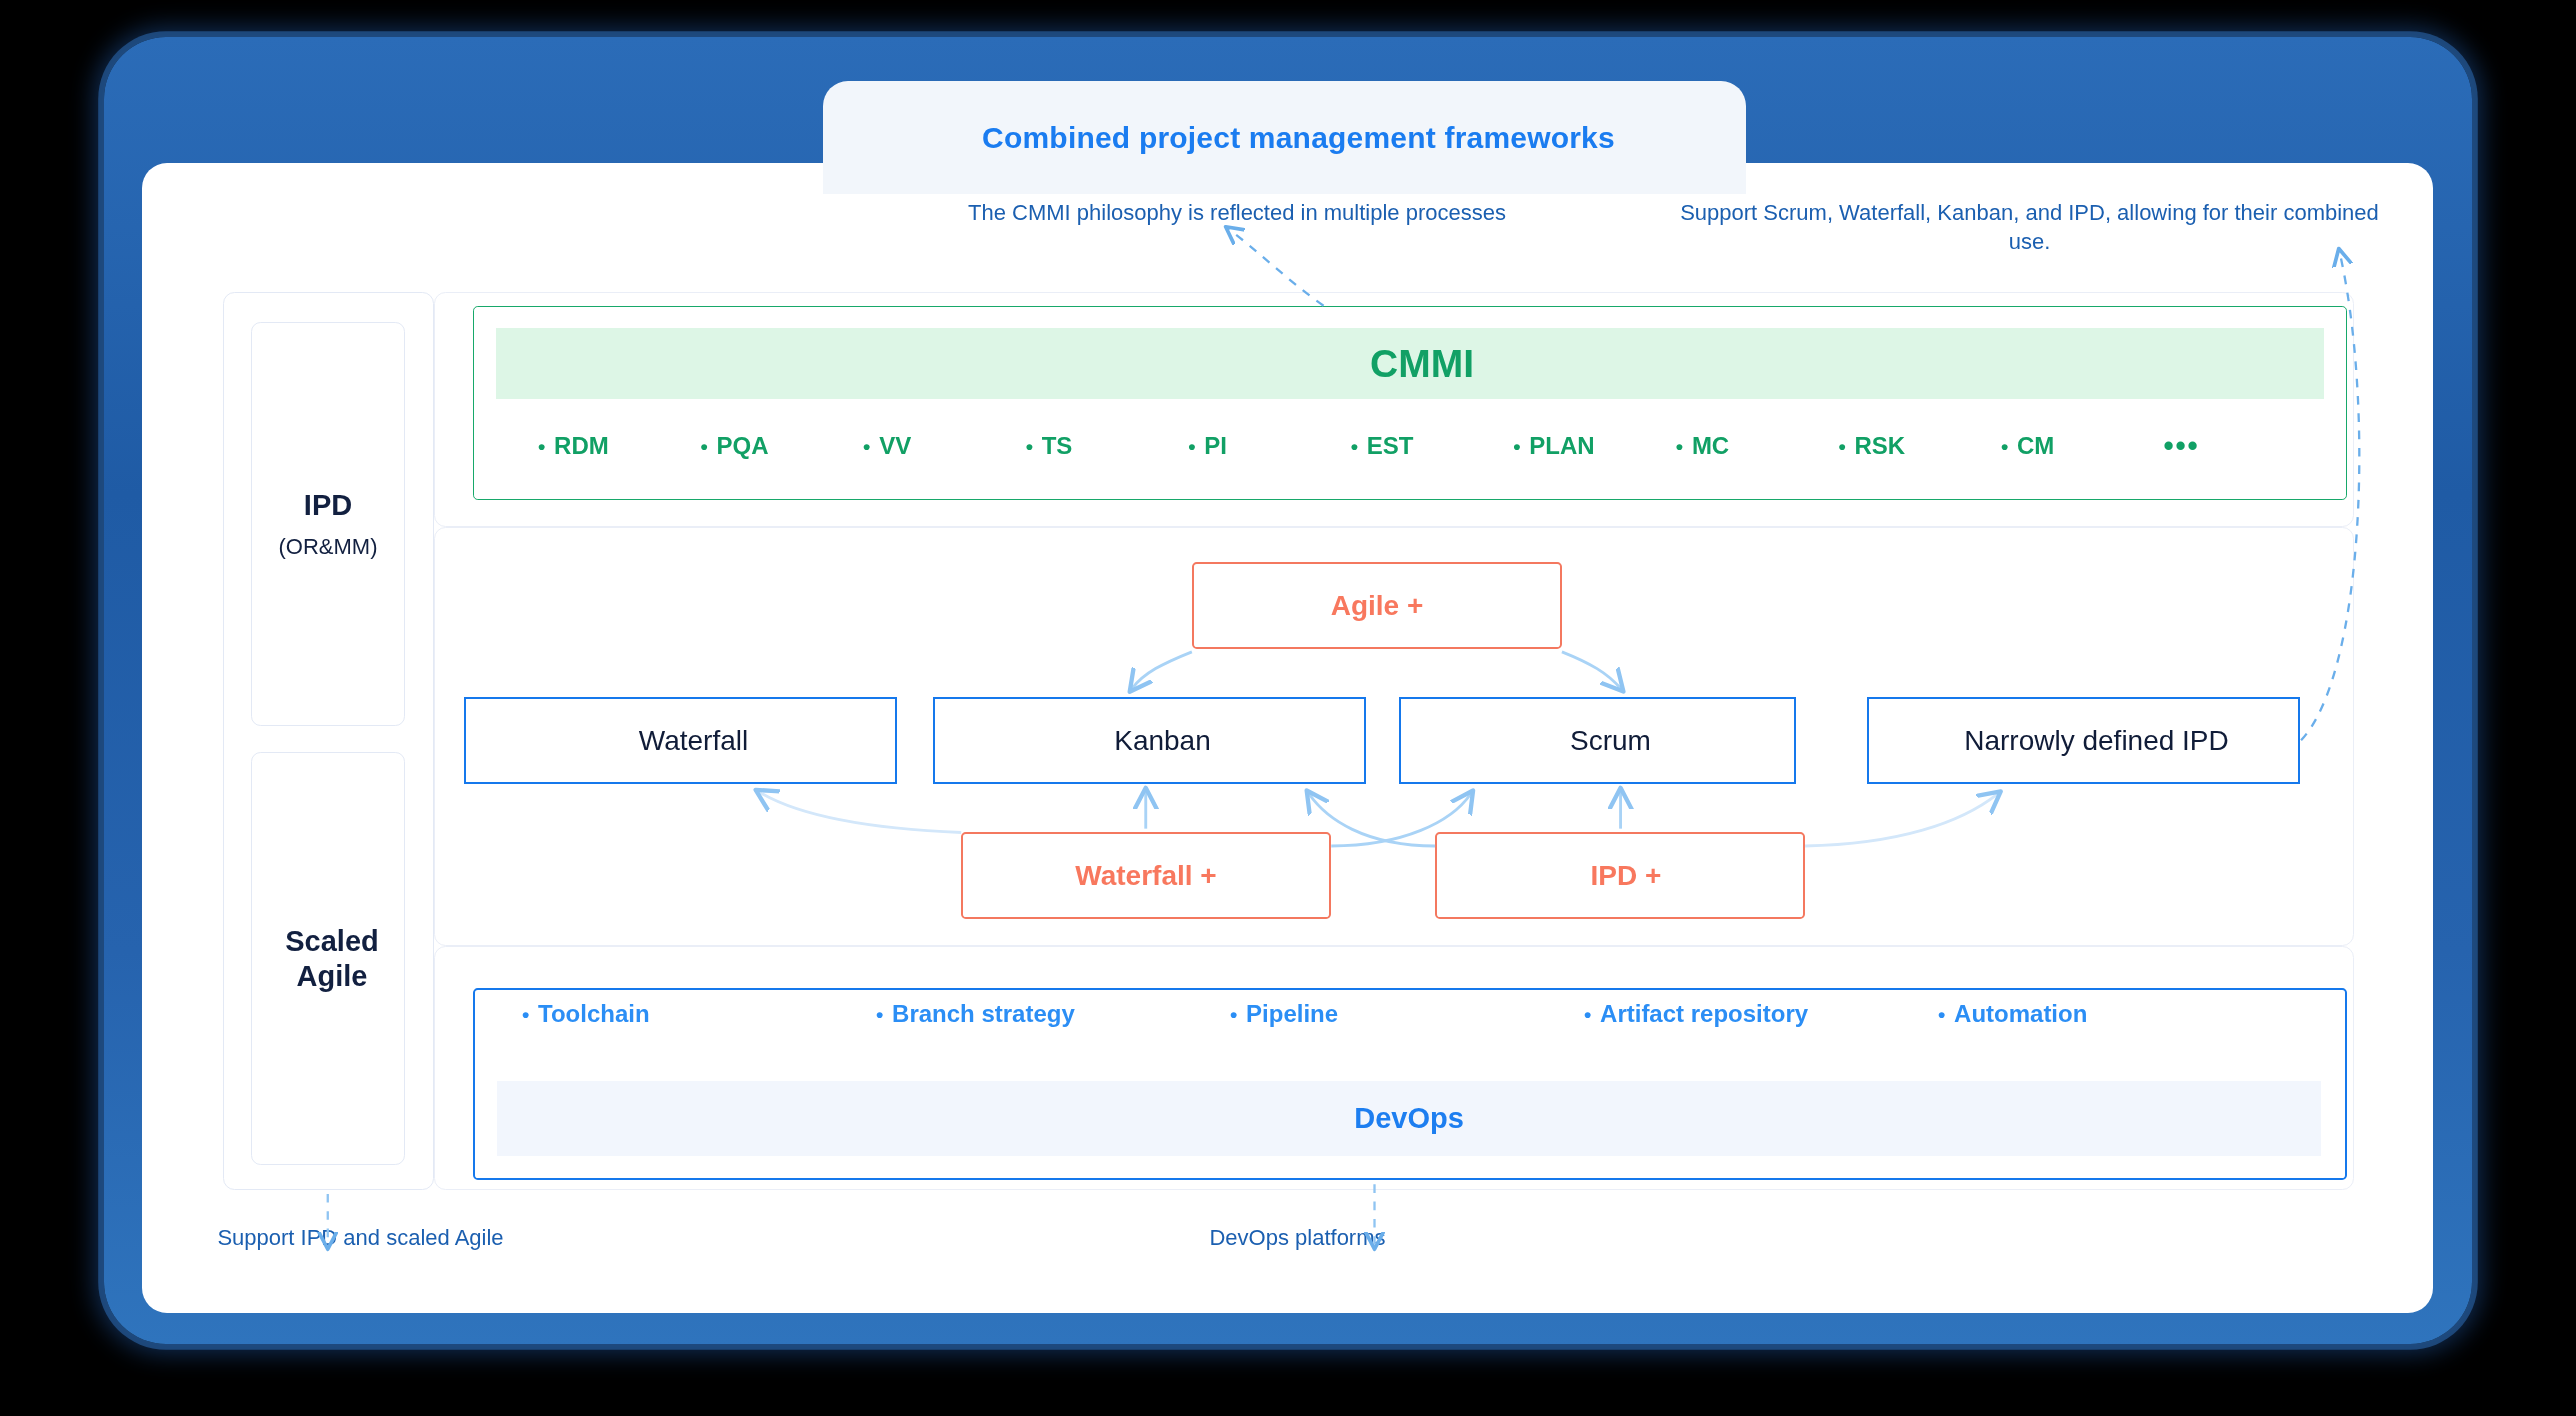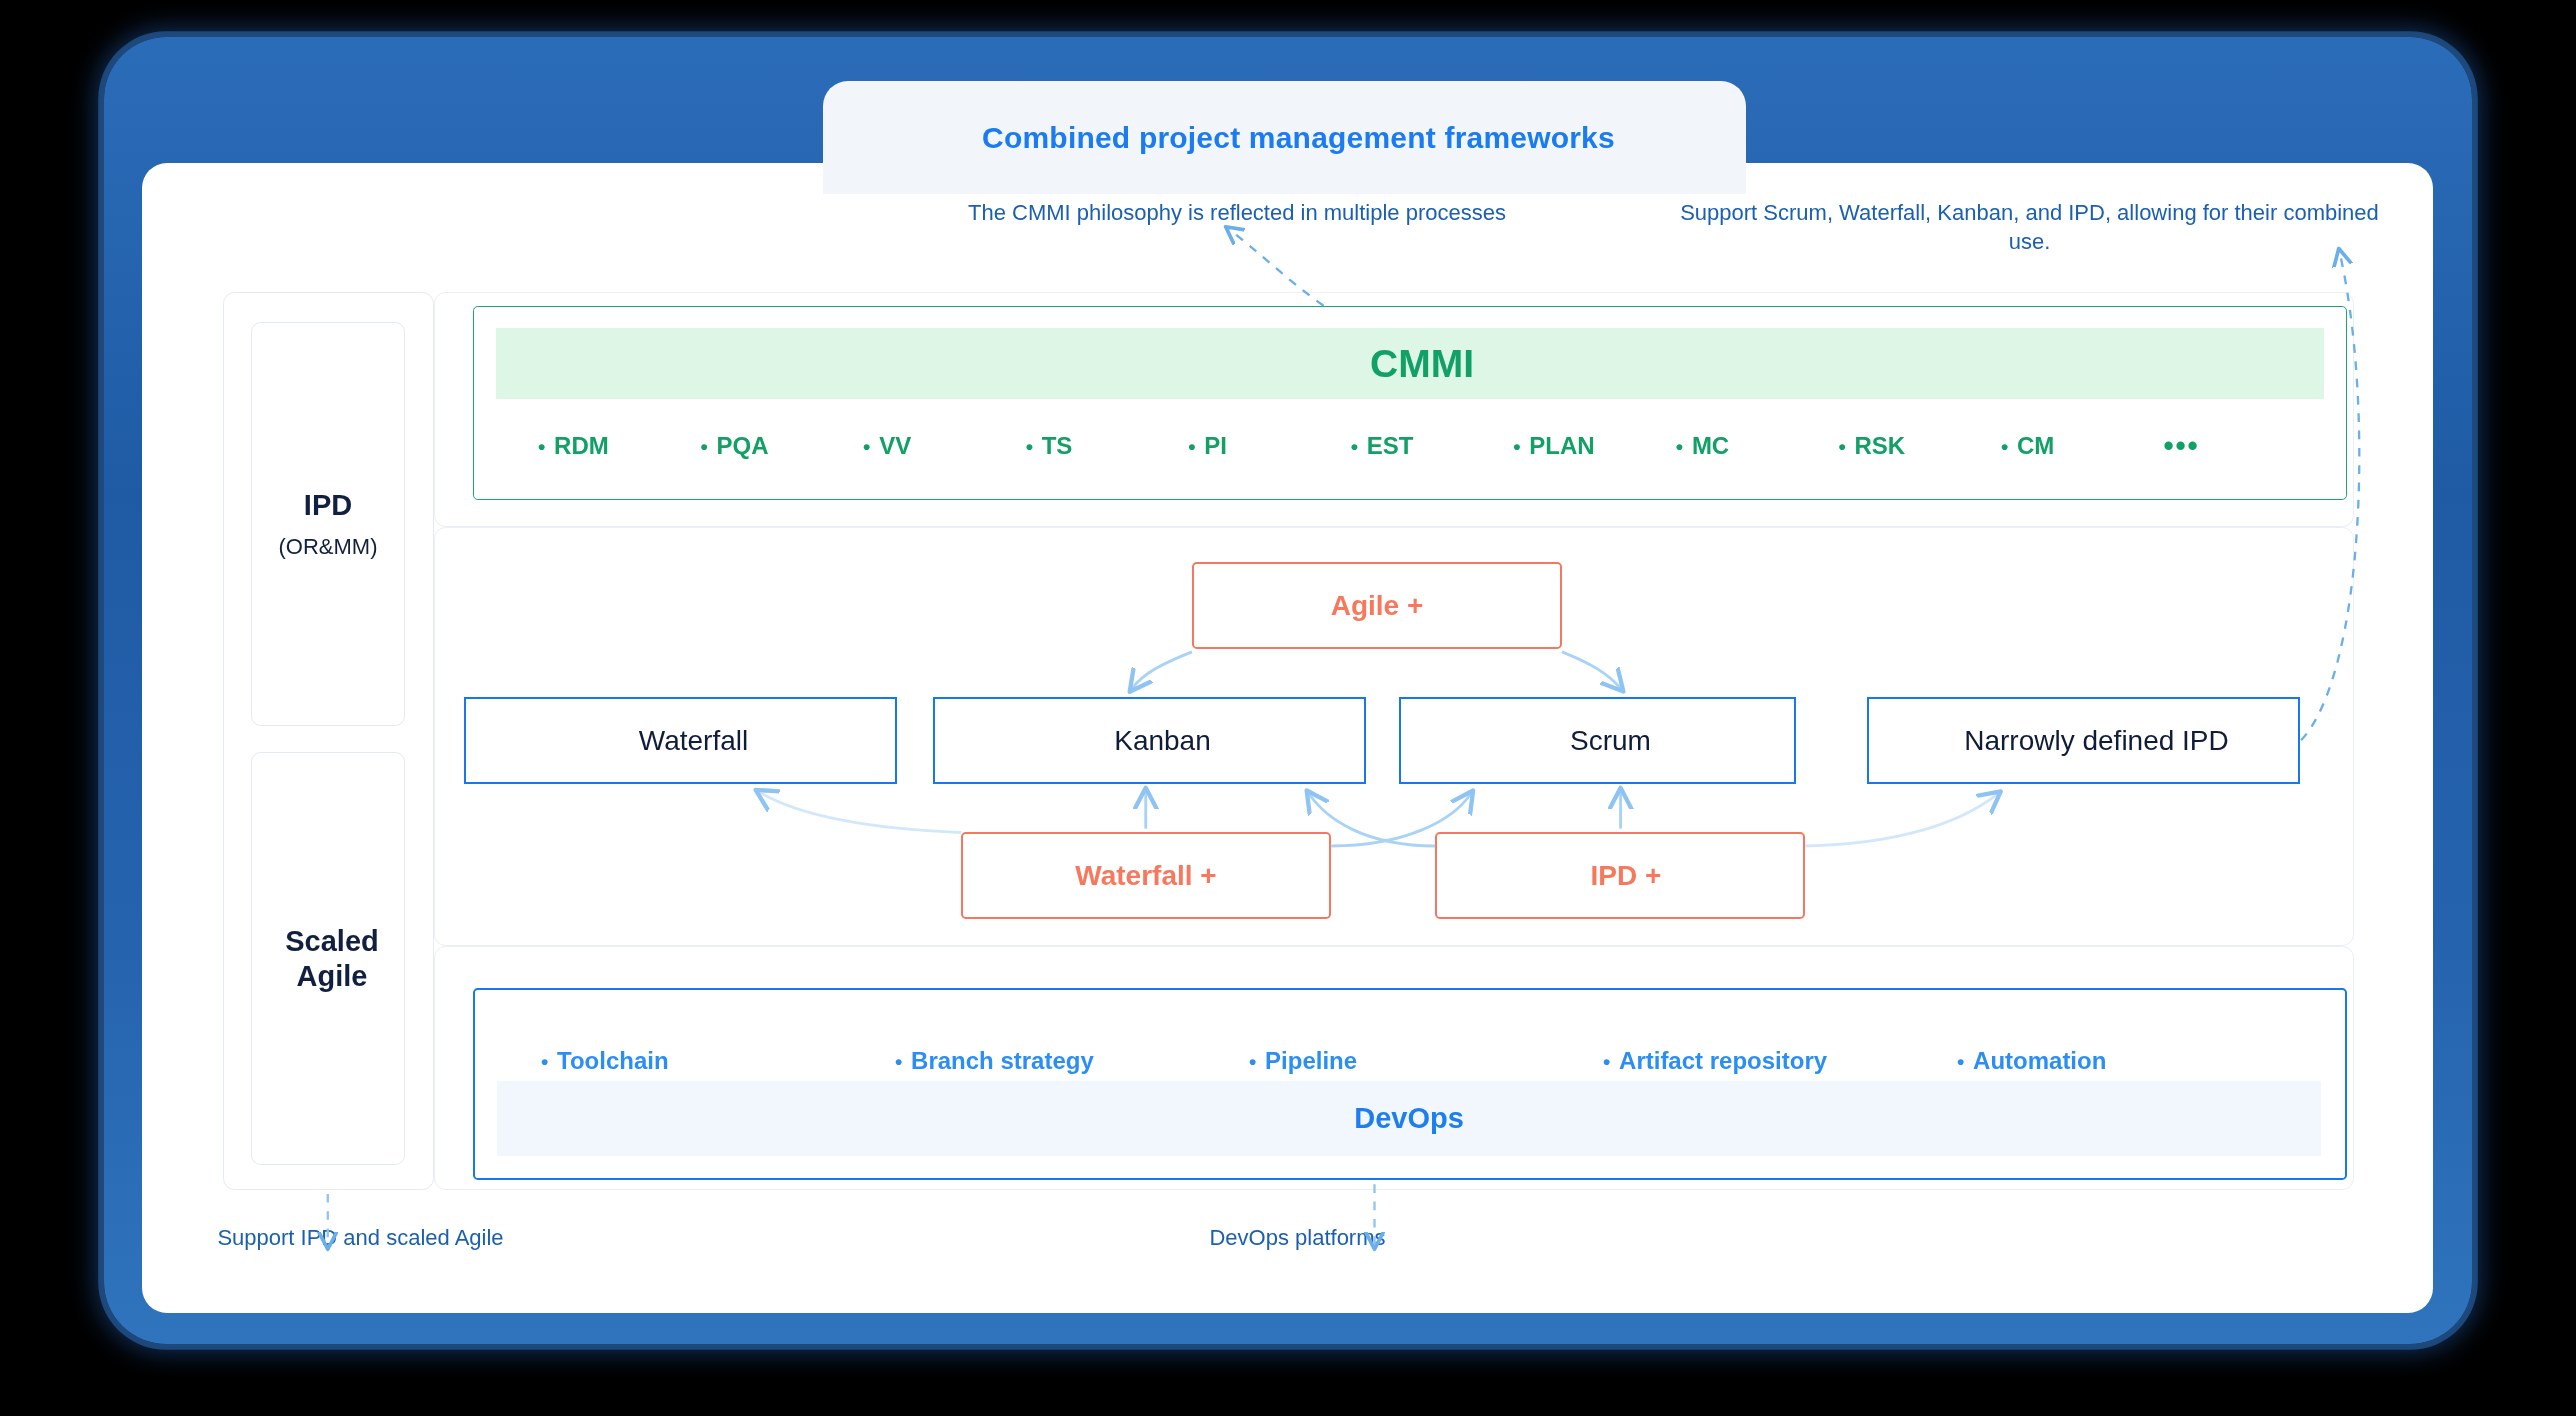--- a/index.html
+++ b/index.html
@@ -161,23 +161,23 @@
   #devops-box {
     position: absolute;
     left: 473px; top: 988px;
     width: 1874px; height: 192px;
     border: 2.9px solid #1578ec;
     border-radius: 4.8px;
     background: #ffffff;
   }
   #devops-items {
     position: absolute;
-    left: 66px; top: 9.6px;
+    left: 47px; top: 9.6px;
     width: 1747px; height: 75px;
-    display: flex; align-items: flex-end; gap: 23px;
+    display: flex; align-items: flex-start; gap: 23px;
   }
   .devops-item {
     flex: 1 1 0;
     font-size: 24px; font-weight: 700; color: #2b8ef5;
     white-space: nowrap; text-align: left;
   }
   .devops-item .dot { font-size: 21px; margin-right: 8.7px; }
   #devops-banner {
     position: absolute;
     left: 22px; top: 91px;

